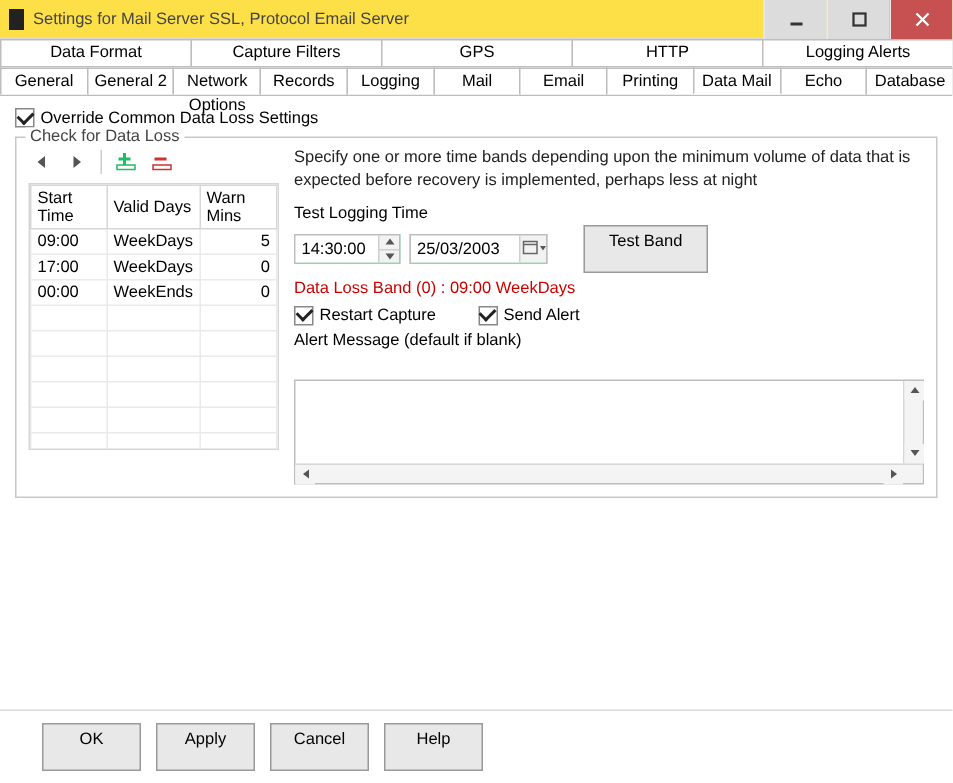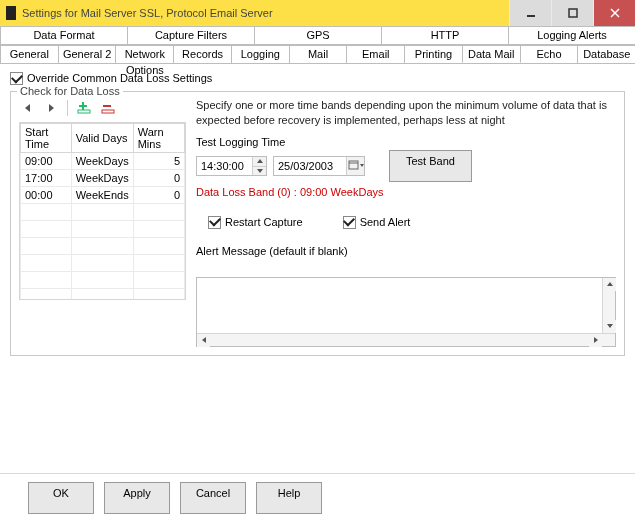--- a/index.html
+++ b/index.html
@@ -8,21 +8,21 @@
 .titlebar-icon{width:10px;height:14px;background:#222;margin-right:6px}
 .titlebar-text{flex:1;color:#444}
 .winbtn{width:42px;height:26px;display:flex;align-items:center;justify-content:center;border-left:1px solid #eaeaea;background:#dcdcdc}
 .winbtn.close{background:#c75050}
 .winbtn svg{display:block}
 .tabs-row{display:flex;border-bottom:1px solid #bdbdbd}
 .tab{flex:1;height:18px;border:1px solid #bdbdbd;border-bottom:none;text-align:center;line-height:16px;background:#fff;margin-right:-1px;cursor:default}
 .tab.active{background:#fff;border-bottom:1px solid #fff;position:relative;z-index:2}
 .tabs-row.row2 .tab.active{border-bottom:1px solid #fff}
 .body{padding:8px 10px 0 10px}
-.checkrow{display:flex;align-items:flex-start;gap:4px;margin-bottom:6px}
+.checkrow{display:flex;align-items:center;gap:4px;margin-bottom:6px}
 .checkbox{width:13px;height:13px;border:1px solid #888;display:flex;align-items:center;justify-content:center;background:#fff}
 .checkbox.checked::after{content:"";width:8px;height:5px;border-left:2px solid #222;border-bottom:2px solid #222;transform:rotate(-45deg);margin-top:-3px}
 .fieldset{border:1px solid #c8c8c8;padding:6px 8px 8px 8px;position:relative;margin-top:4px}
 .legend{position:absolute;top:-7px;left:6px;background:#fff;padding:0 3px;color:#444}
 .cols{display:flex;gap:10px}
 .leftcol{width:167px}
 .toolbar{display:flex;align-items:center;gap:8px;margin-bottom:4px;height:20px}
 .tbicon{width:16px;height:16px;display:flex;align-items:center;justify-content:center}
 .tbsep{width:1px;height:16px;background:#ccc}
 .dctable{border:1px solid #d6d6d6;height:178px;overflow:hidden;background:#fff}
@@ -216,21 +216,21 @@
                   <line x1="1" y1="3" x2="10" y2="3" stroke="#666"></line>
                 </svg>
                 <span class="tri dn" style="border-top-width:3px;border-left-width:2px;border-right-width:2px;margin-left:1px"></span>
               </div>
           </div>
           <div style="width:12px"></div>
           <div class="btn">Test Band</div>
         </div>
         <div class="redline">Data Loss Band (0) : 09:00 WeekDays</div>
         <div class="hstack" style="gap:28px">
-          <div class="checkrow" style="margin:12px">
+          <div class="checkrow" style="margin:0">
             <div class="checkbox checked"></div>
             <span>Restart Capture</span>
           </div>
           <div class="checkrow" style="margin:0">
             <div class="checkbox checked"></div>
             <span>Send Alert</span>
           </div>
         </div>
         <div class="msglabel">Alert Message (default if blank)</div>
         <div class="msgbox">

